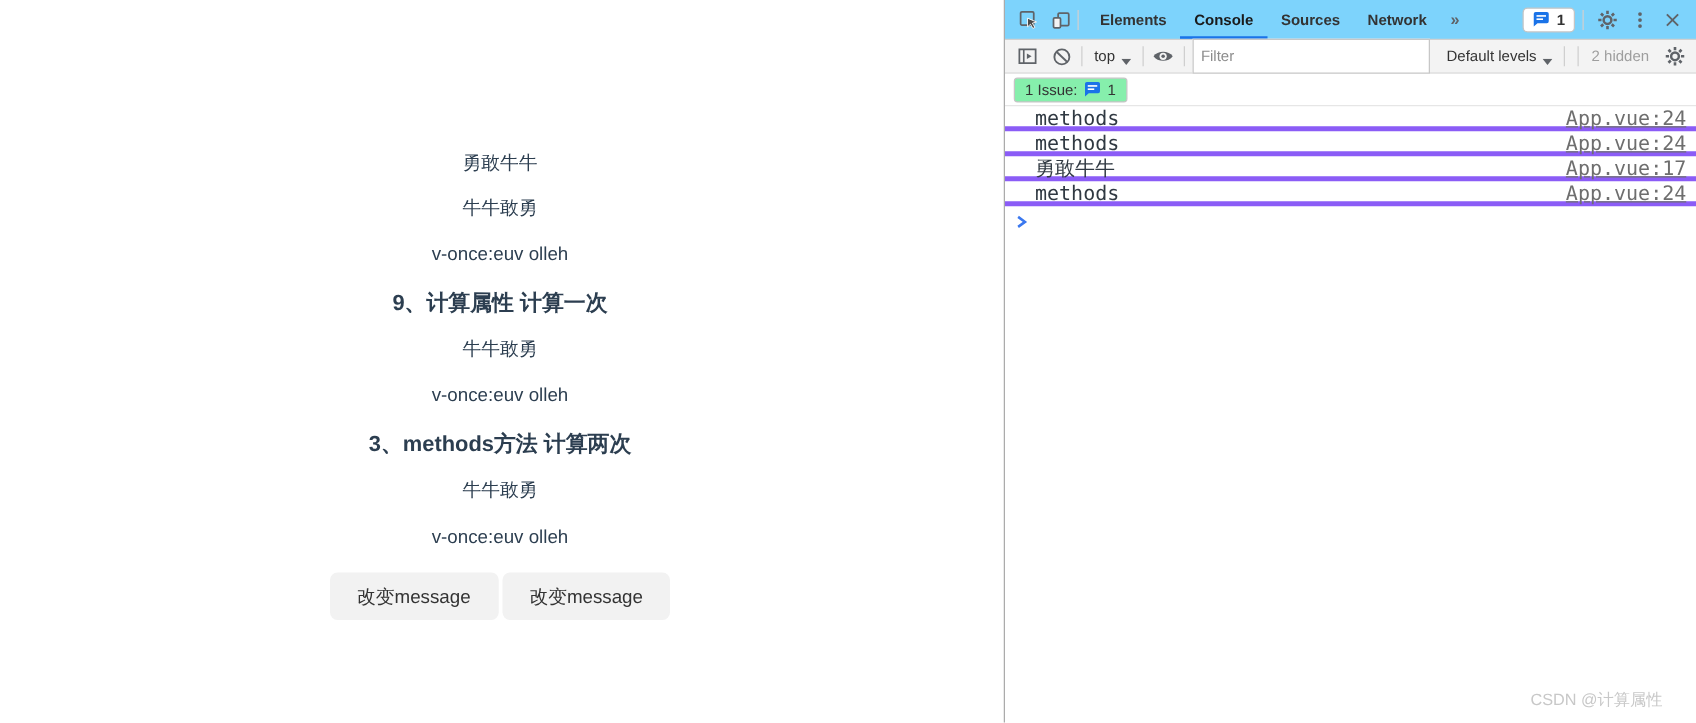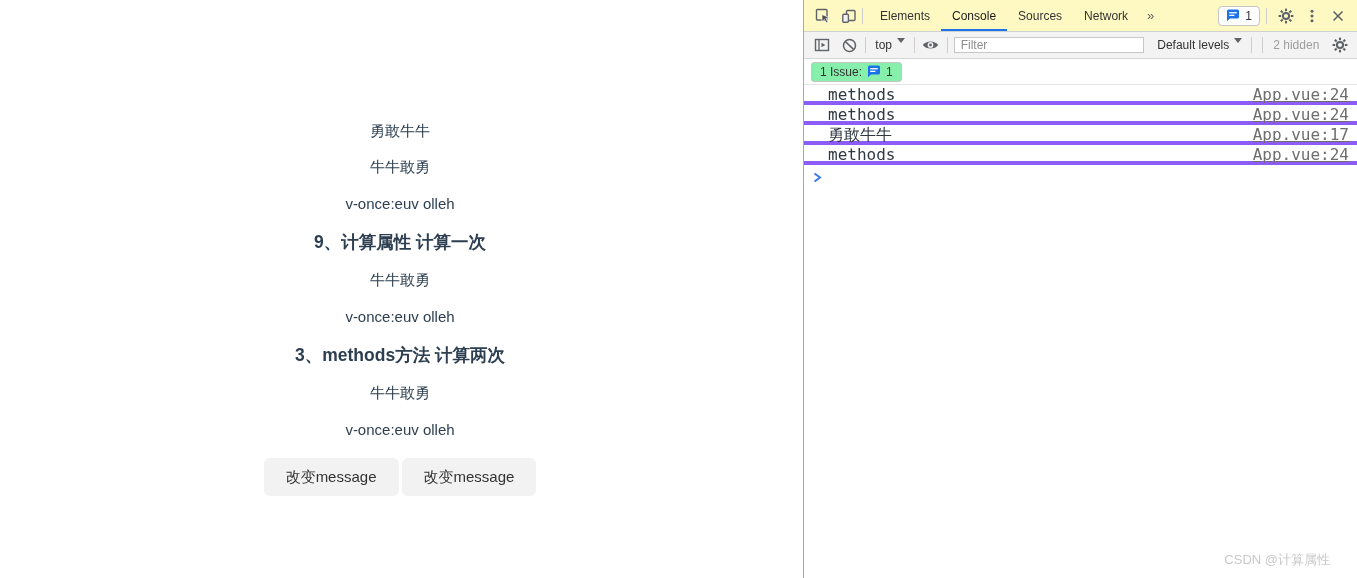--- a/index.html
+++ b/index.html
@@ -16,38 +16,38 @@
   .btn { display: inline-flex; align-items: center; justify-content: center;
     height: 38px; padding: 0 22px; background: #f2f2f2; border: none; border-radius: 6px;
     font-size: 15px; color: #333333; font-family: "Liberation Sans", sans-serif; cursor: pointer; }
 
   
   .devtools { position: absolute; left: 803px; top: 0; width: 554px; height: 578px;
     background: #ffffff; border-left: 1px solid #ababab; font-size: 12px; color: #333; }
   .icon { display: inline-flex; align-items: center; justify-content: center; flex: none; }
   .vsep { width: 1px; height: 16px; background: #cfcfcf; flex: none; }
 
-  .tabbar { height: 32px; background: #fef9c3; border-bottom: 1px solid #d0d0d0;
-    display: flex; align-items: center; padding: 0 6px; }
+  .tabbar { height: 32px; background: #7dd3fc; border-bottom: 1px solid #d0d0d0;
+    display: flex; align-items: center; padding: 0 6px; font-weight: bold; }
   .tabbar .icon-btn { width: 26px; height: 26px; display: flex; align-items: center;
     justify-content: center; flex: none; }
   .tabs { display: flex; align-items: stretch; height: 100%; margin-left: 6px; }
   .tab { display: flex; align-items: center; padding: 0 11px; color: #333;
     border-bottom: 2px solid transparent; padding-top: 2px; white-space: nowrap; }
   .tab.active { border-bottom-color: #1a73e8; color: #1a1a1a; }
   .more-tabs { color: #5f6368; font-size: 13px; padding: 0 8px; display: flex; align-items: center; }
   .badge-pill { display: inline-flex; align-items: center; gap: 5px; height: 20px;
     padding: 0 7px; background: #fff; border: 1px solid #c5c5c5; border-radius: 4px;
     margin-left: auto; color: #333; }
 
   .toolbar { height: 27px; background: #f3f3f3; border-bottom: 1px solid #d6d6d6;
     display: flex; align-items: center; padding: 0 6px; gap: 4px; }
-  .dropdown { display: inline-flex; align-items: flex-start; gap: 5px; padding: 0 5px;
+  .dropdown { display: inline-flex; align-items: flex-end; gap: 5px; padding: 0 5px;
     color: #333; white-space: nowrap; }
-  .filter-input { width: 193px; height: 16px; border: 1px solid #c7c7c7; background: #fff;
+  .filter-input { width: 193px; height: 28px; border: 1px solid #c7c7c7; background: #fff;
     font-size: 12px; padding: 0 6px; font-family: "Liberation Sans", sans-serif;
     color: #333; margin-left: 2px; }
   .filter-input::placeholder { color: #8d8d8d; }
   .hidden-count { color: #9e9e9e; padding: 0 6px; white-space: nowrap; }
 
   .issue-row { height: 26px; display: flex; align-items: center; padding-left: 7px;
     background: #ffffff; border-bottom: 1px solid #e6e6e6; }
   .issue-pill { display: inline-flex; align-items: center; gap: 5px; height: 20px;
     padding: 0 8px; background: #86efac; border: 1px solid #c5c5c5; border-radius: 3px; color: #333; }
 

